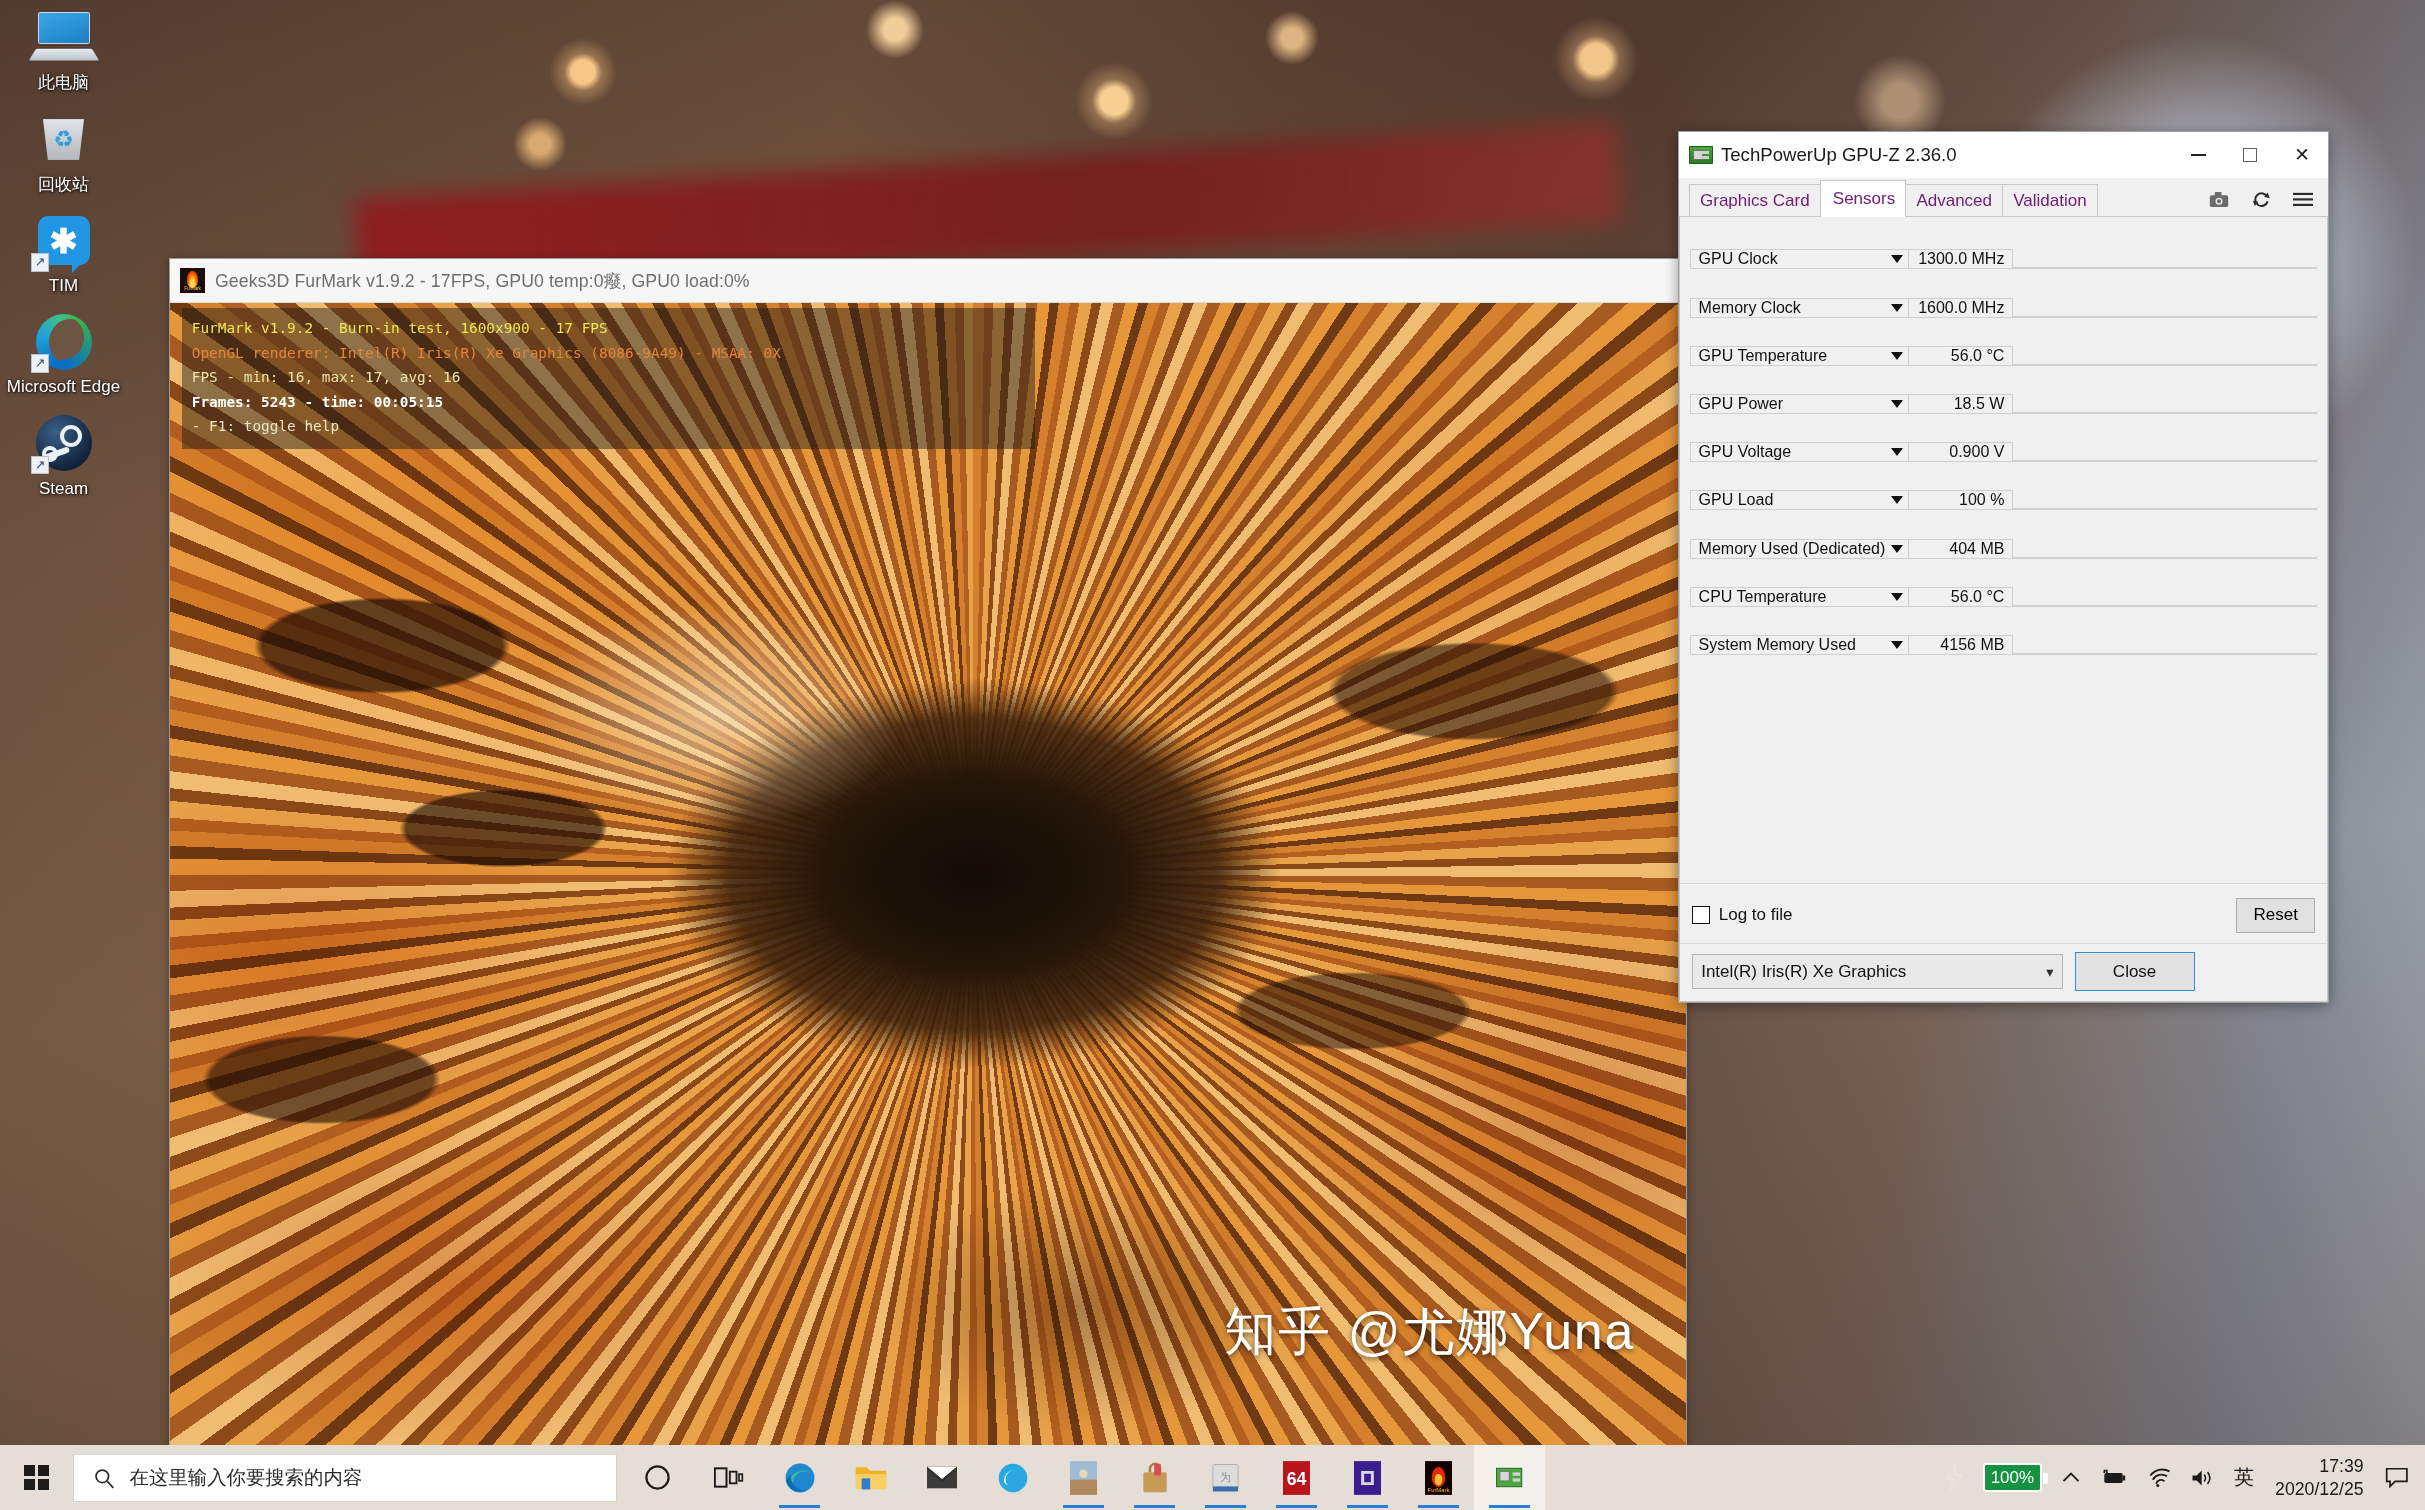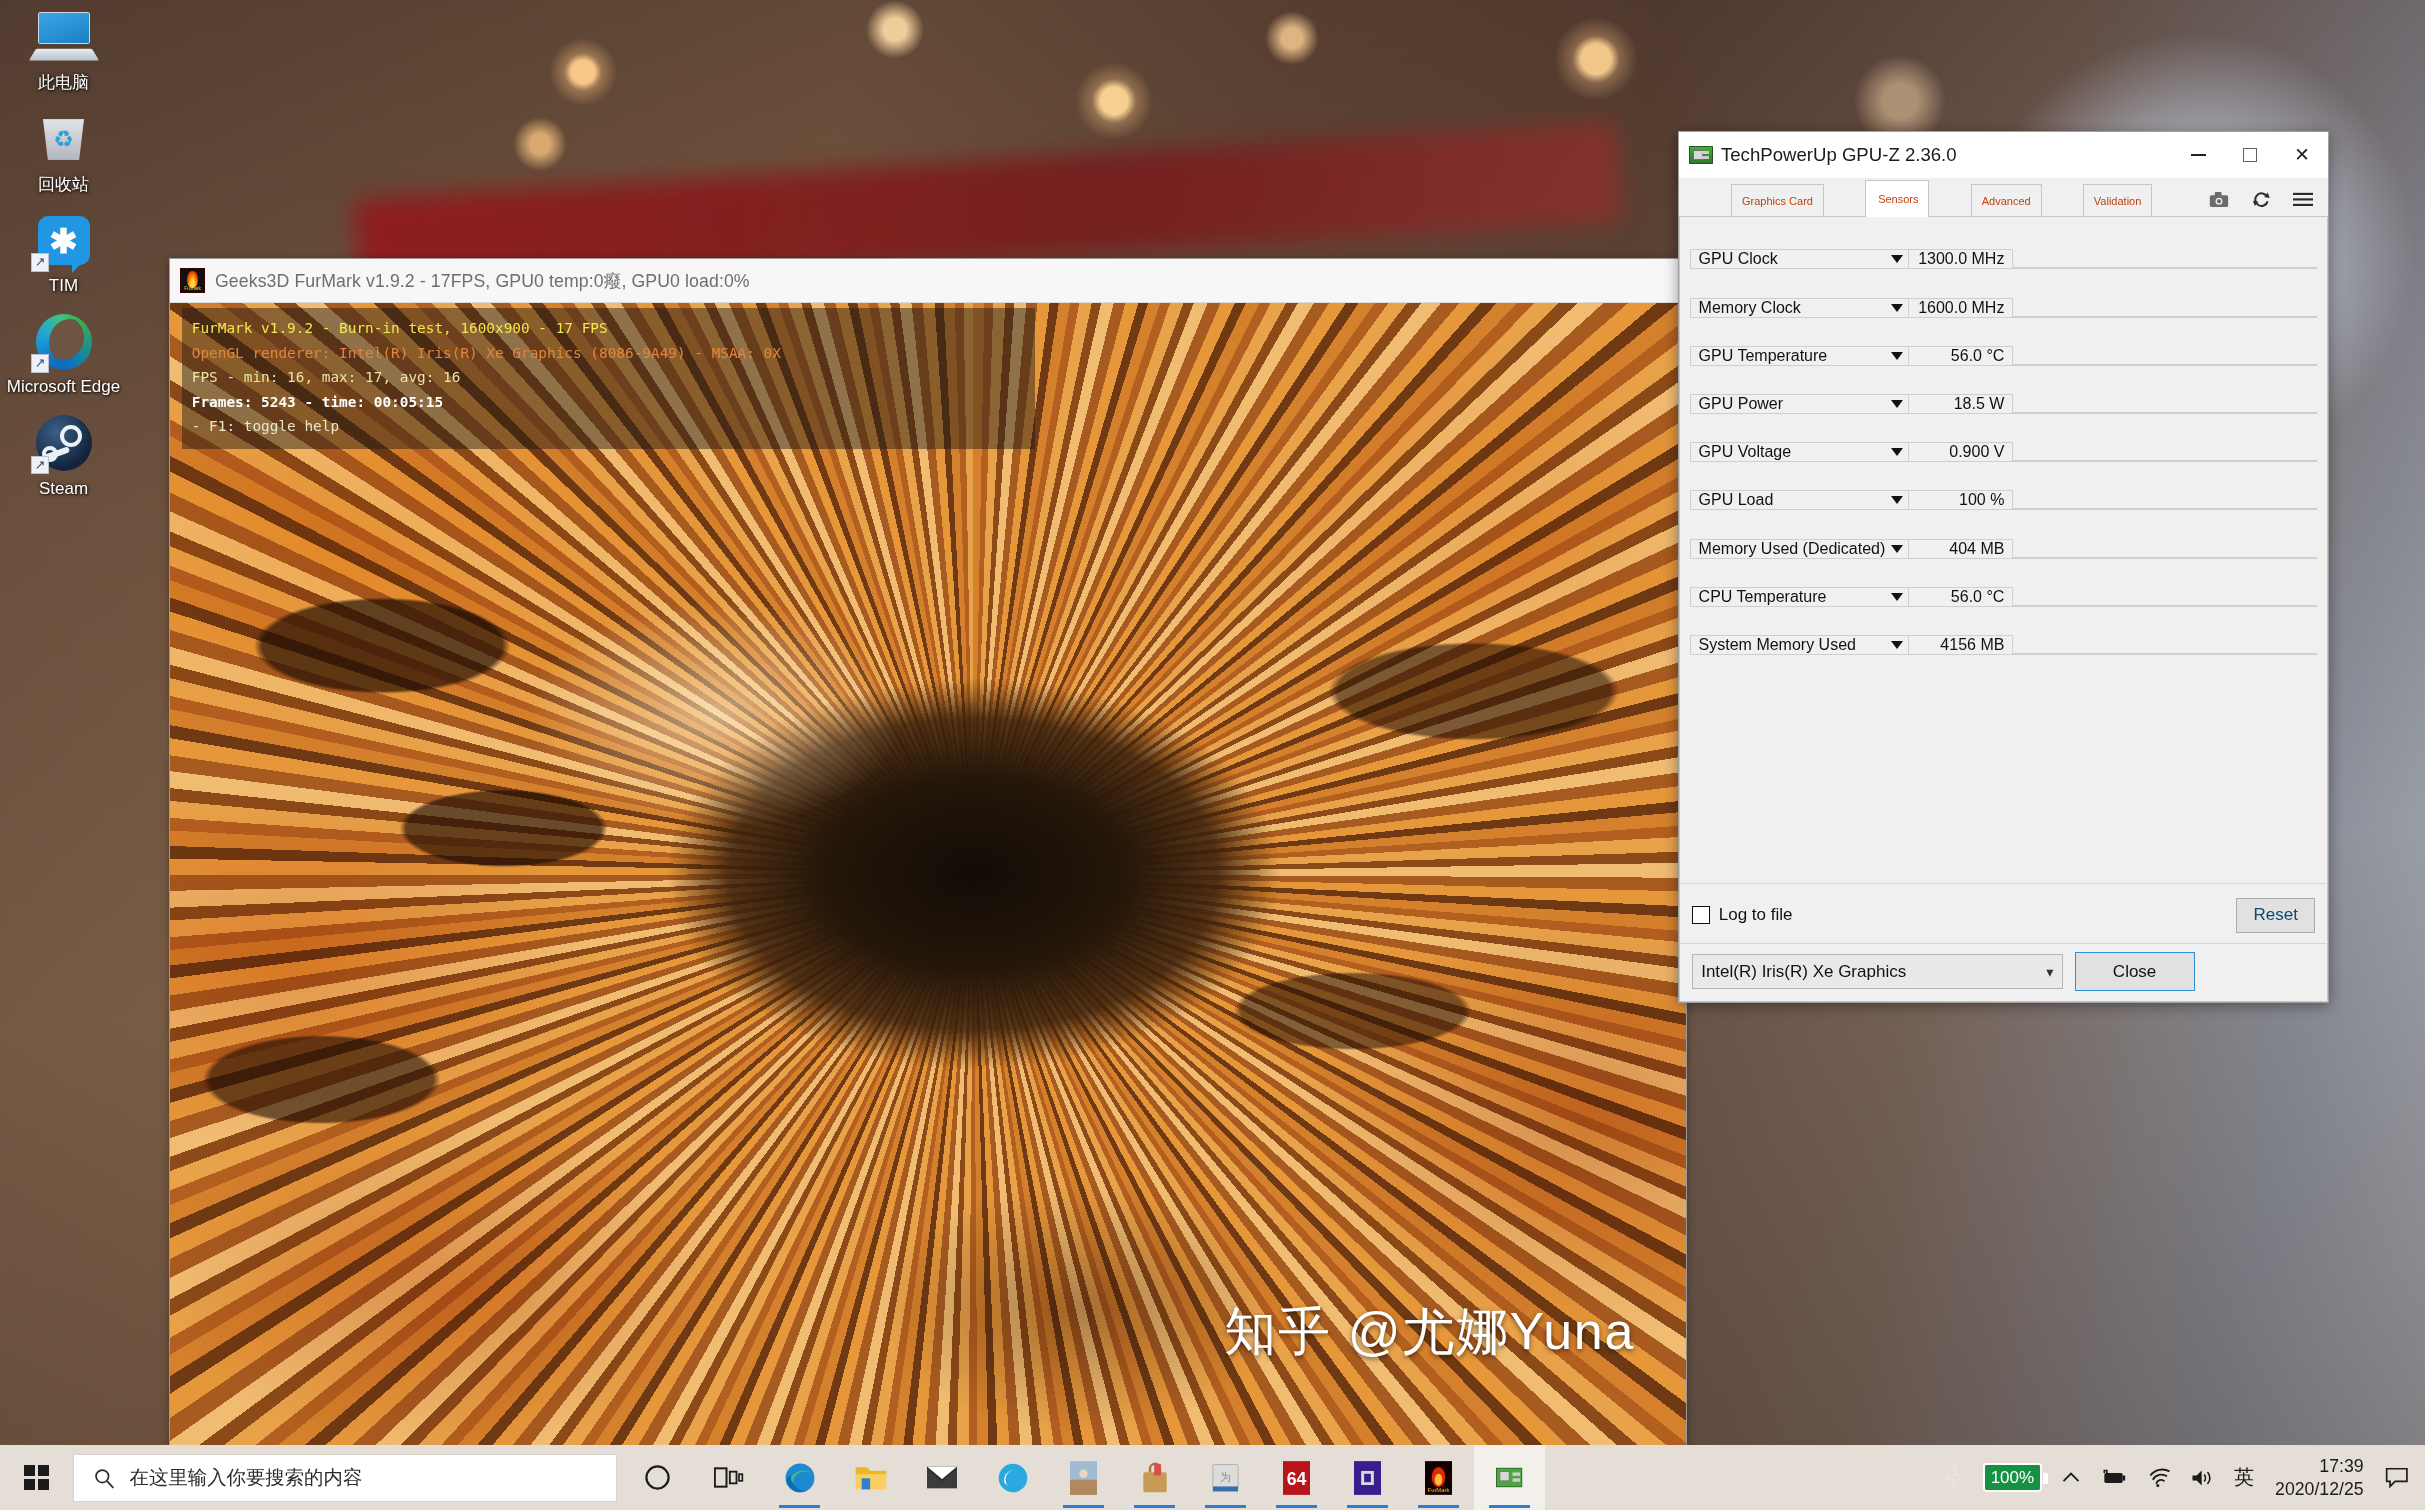--- a/index.html
+++ b/index.html
@@ -259,24 +259,24 @@
   .win-btn .square { width: 13.5px; height: 13.5px; border: 1.7px solid #606060; display: block; }
   #gpuz-tabstrip {
     height: 39px; background: #f0f0f0; flex: 0 0 39px;
     display: flex; align-items: flex-end; position: relative;
     padding-left: 10px; padding-right: 10px;
     border-bottom: 0.8px solid #c6c6c6;
   }
   .gz-tab {
     height: 32px; padding: 0 10px;
     display: flex; align-items: center; justify-content: center;
-    font-size: 11px; color: #c2410c;
+    font-size: 17px; color: #701a75;
     border: 0.8px solid #c6c6c6; border-bottom: none;
     background: #f0f0f0; margin-right: -0.8px;
-    cursor: default; white-space: nowrap; margin-left: 42px;
+    cursor: default; white-space: nowrap;
   }
   .gz-tab.active {
     background: #ffffff; height: 37px;
     border-color: #c6c6c6; position: relative; z-index: 2;
     margin-bottom: -0.8px;
     padding-left: 12px;
   }
   #gz-toolbar {
     margin-left: auto; display: flex; align-items: center; gap: 22px;
     padding-bottom: 6.8px; padding-right: 5px;
@@ -323,21 +323,21 @@
     border-top: 0.8px solid #d8d8d8;
     padding: 13.5px 11.8px 10px 11.8px;
     display: flex; justify-content: space-between;
   }
   #log-wrap { display: flex; align-items: center; gap: 8.4px; cursor: default; }
   #log-box { width: 18.6px; height: 18.6px; border: 1.7px solid #111; background: #fff; }
   #log-label { font-size: 17px; color: #111; }
   .gz-btn {
     min-width: 79px; height: 35px; padding: 0 11.8px;
     background: #e1e1e1; border: 0.8px solid #adadad;
-    font-size: 17px; color: #0c4a6e; cursor: default;
+    font-size: 17px; color: #000000; cursor: default;
     display: flex; align-items: center; justify-content: center;
   }
   #gpuz-bottombar {
     flex: 0 0 auto; background: #f0f0f0;
     border: 0.8px solid #c6c6c6; border-top: 0.8px solid #d8d8d8;
     padding: 8.4px 11.8px 10px 11.8px;
     display: flex; align-items: center; gap: 11.8px;
   }
   #gpu-select {
     flex: 1 1 auto; max-width: 371px; height: 35px;

